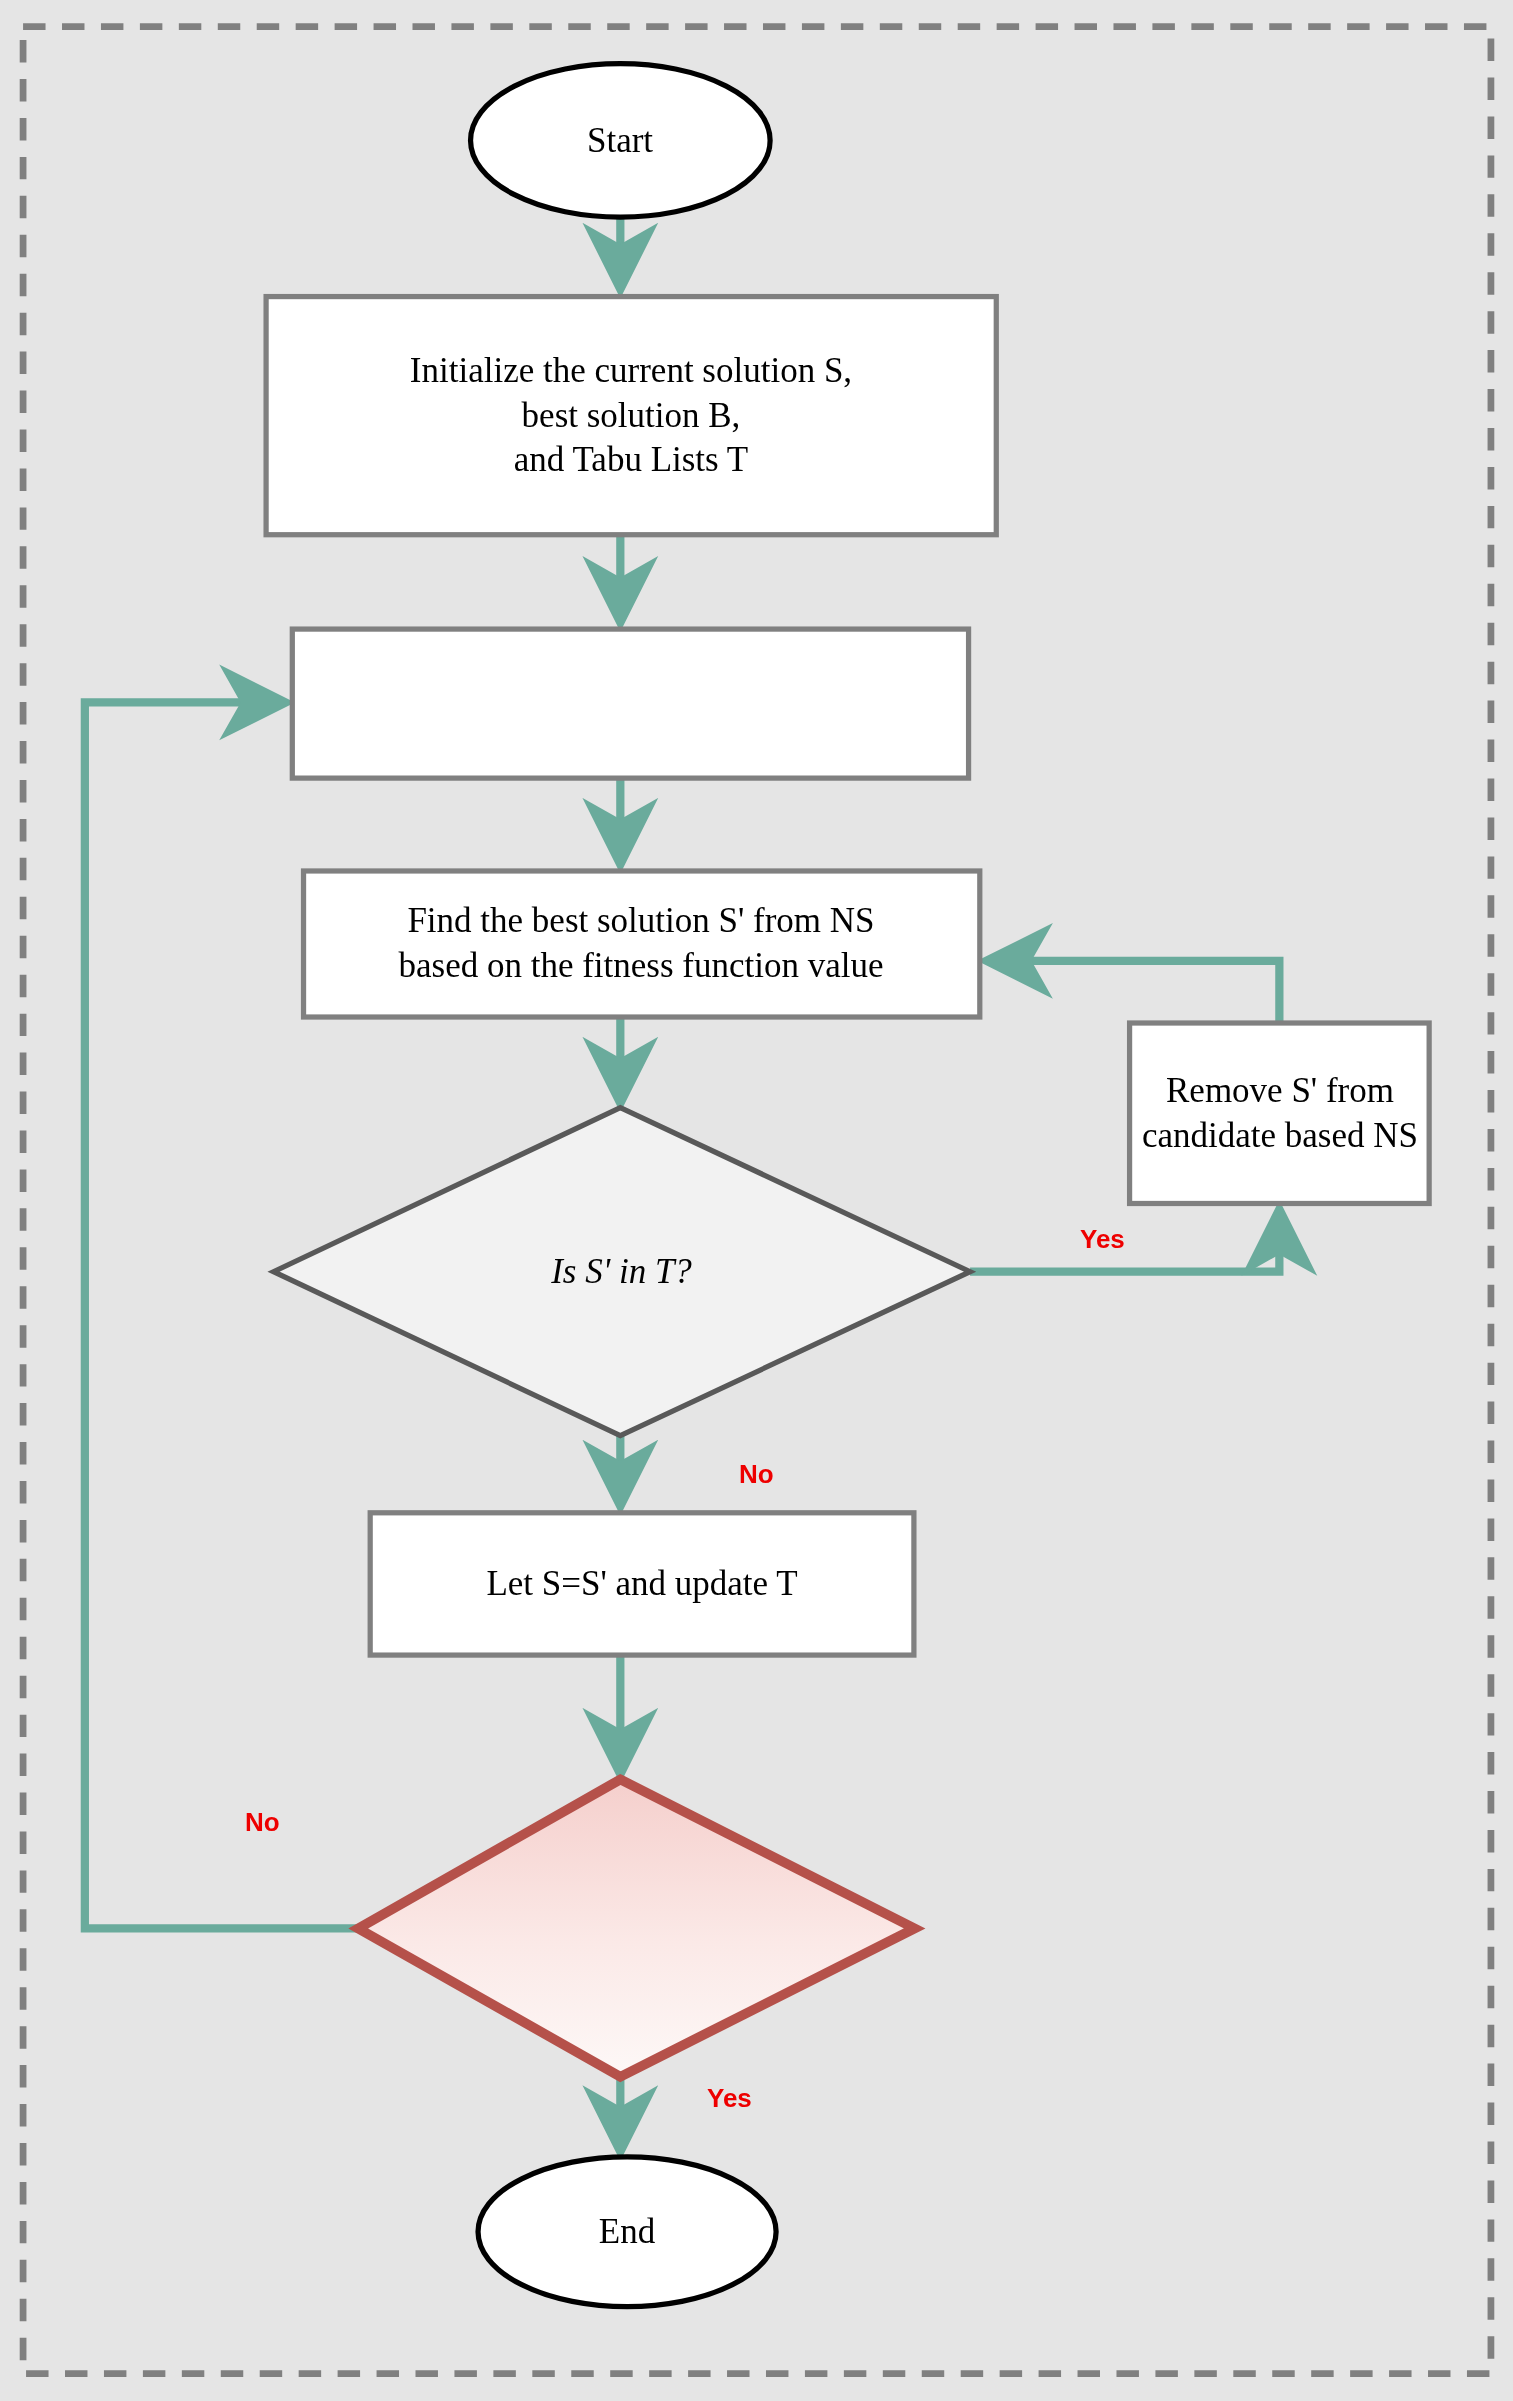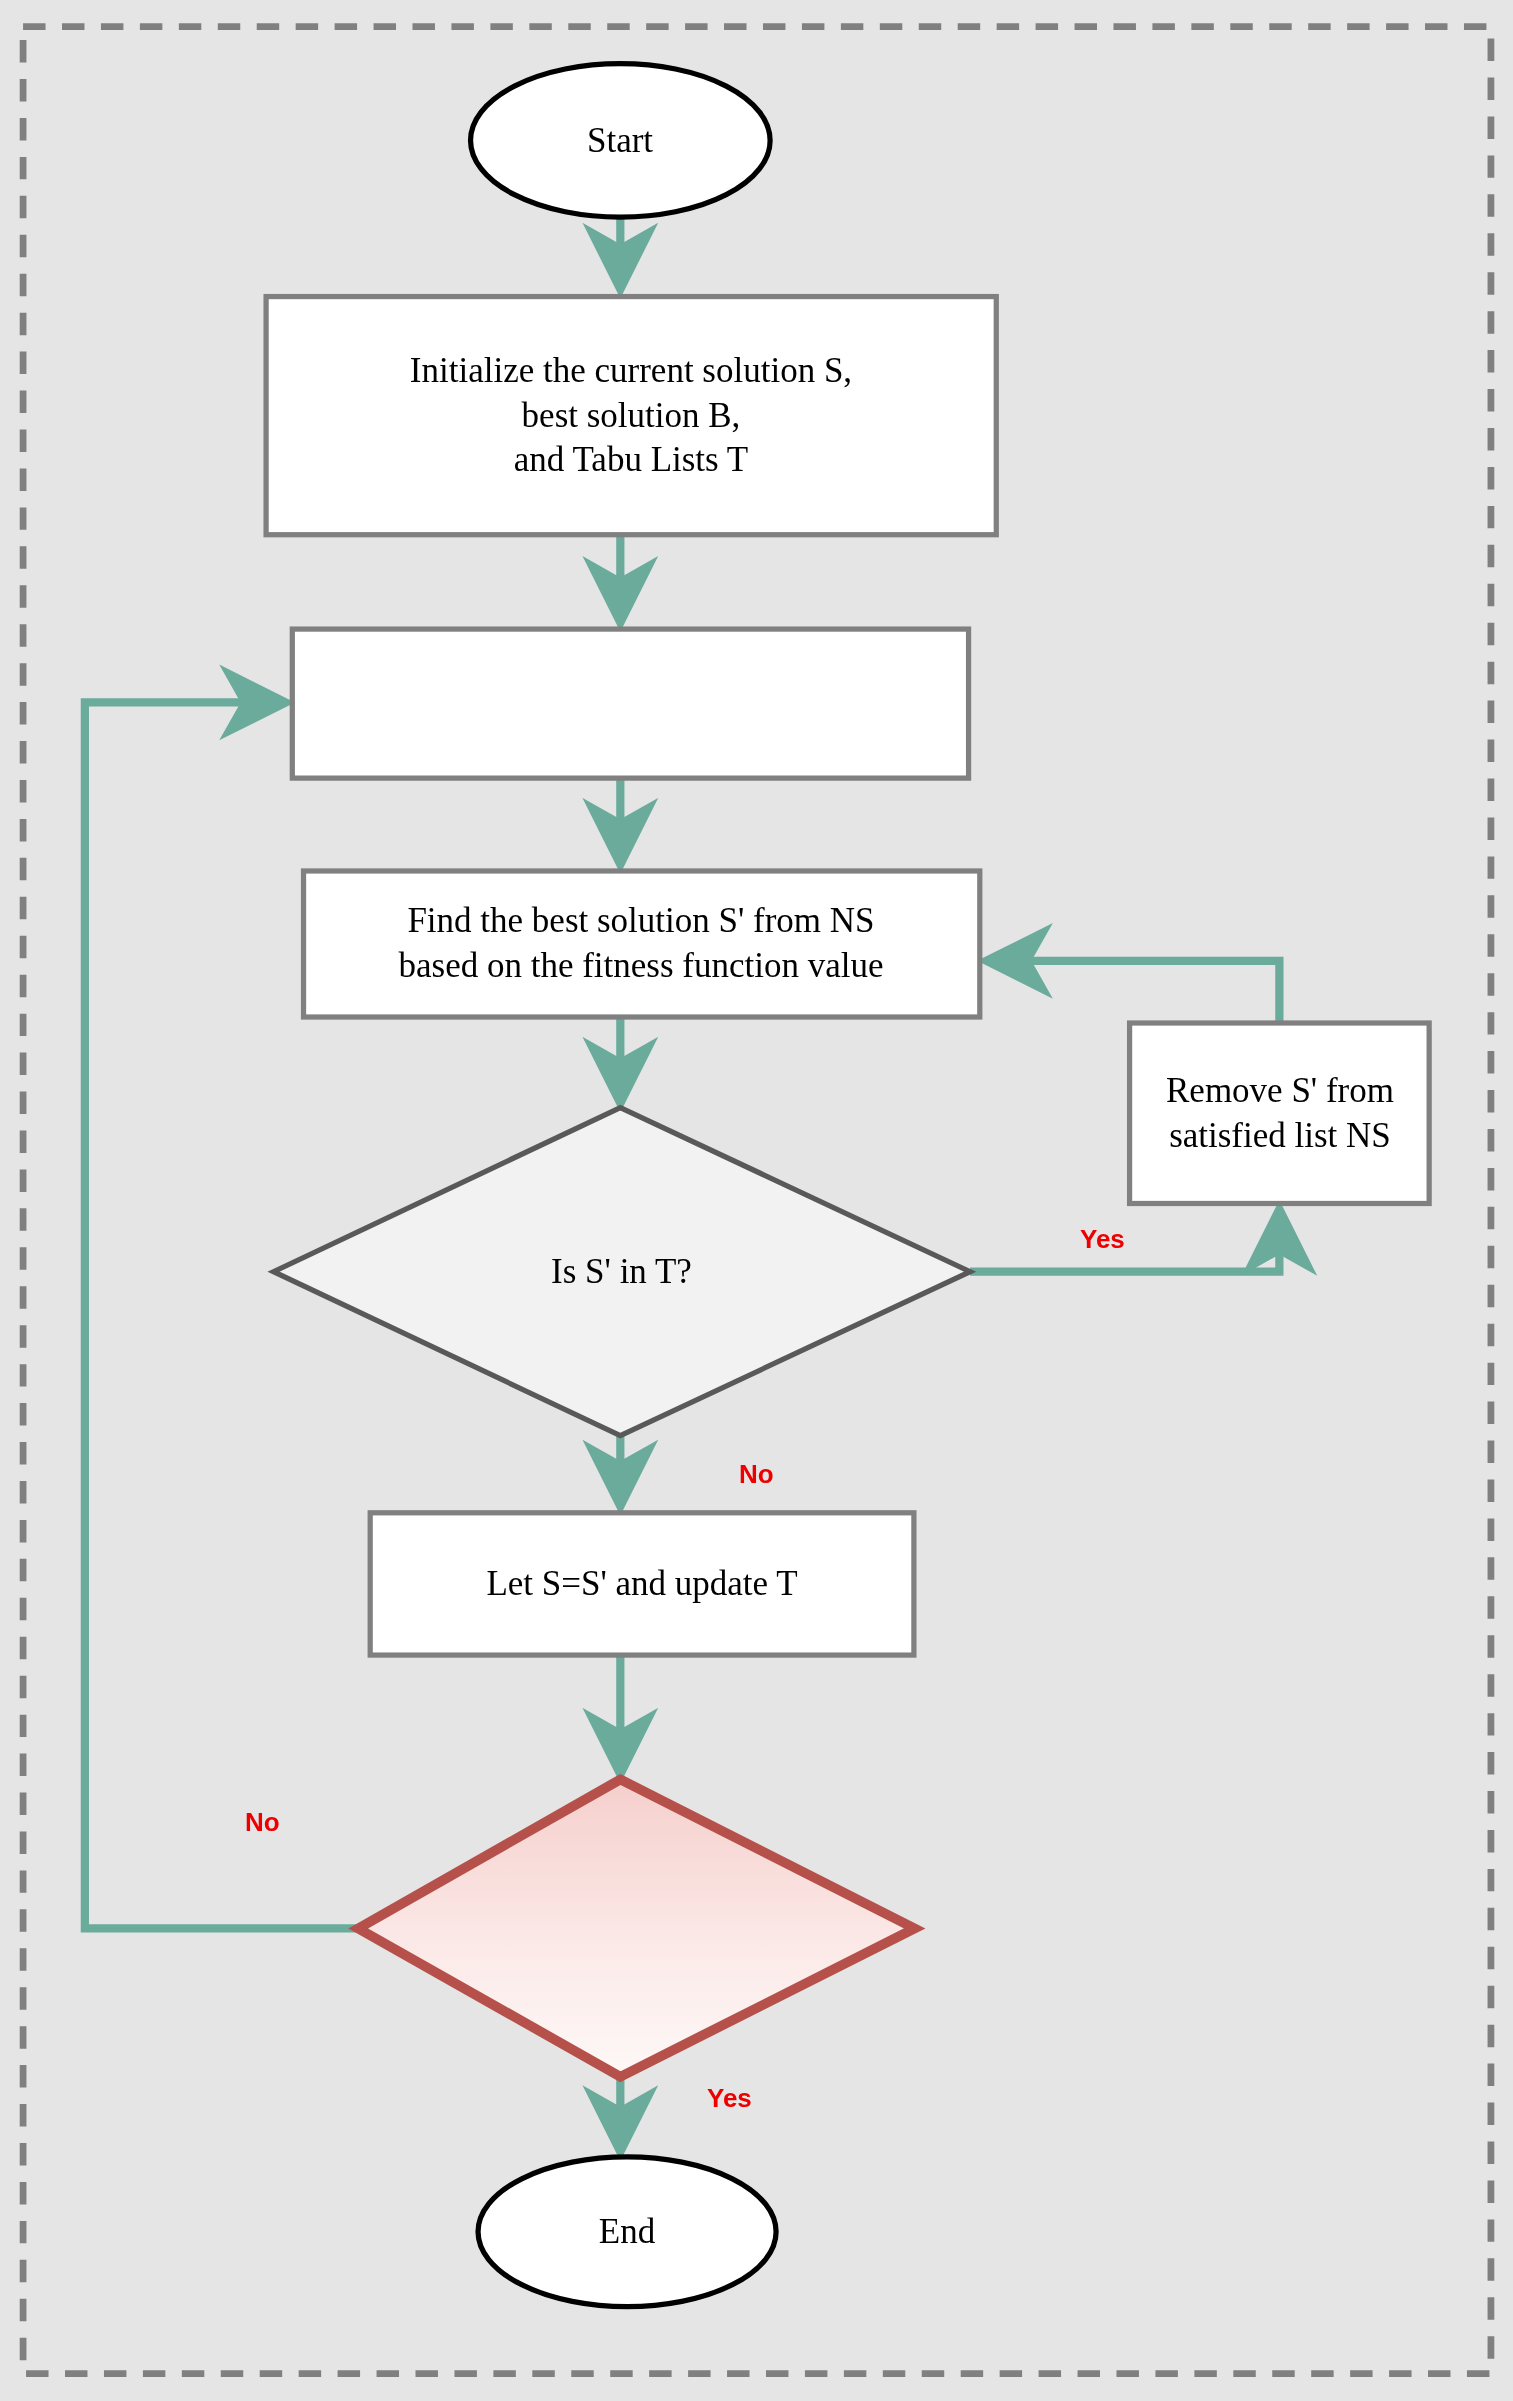--- a/index.html
+++ b/index.html
@@ -113,24 +113,24 @@
   <div class="node-label terminal-label" style="left:470px; top:64px; width:300px; height:154px;">Start</div>
 
   <div class="node-label process-label" style="left:266px; top:297px; width:730px; height:238px;">Initialize the current solution S,
 best solution B,
 and Tabu Lists T</div>
 
 
   <div class="node-label process-label" style="left:303px; top:871px; width:676px; height:146px;">Find the best solution S' from NS
 based on the fitness function value</div>
 
-  <div class="node-label decision-label" style="left:273px; top:1108px; width:697px; height:328px;">Is S' in T?</div>
+  <div class="node-label decision-label" style="left:273px; top:1108px; width:697px; height:328px;font-style:italic;">Is S' in T?</div>
 
   <div class="node-label process-label" style="left:1130px; top:1023px; width:300px; height:181px;">Remove S' from
-satisfied list NS</div>
+candidate based NS</div>
 
   <div class="node-label process-label" style="left:370px; top:1513px; width:544px; height:142px;">Let S=S' and update T</div>
 
 
   <div class="node-label terminal-label" style="left:478px; top:2157px; width:298px; height:150px;">End</div>
 
   <div class="branch-label" style="left:1080px; top:1224px;">Yes</div>
 
   <div class="branch-label" style="left:739px; top:1459px;">No</div>
 

